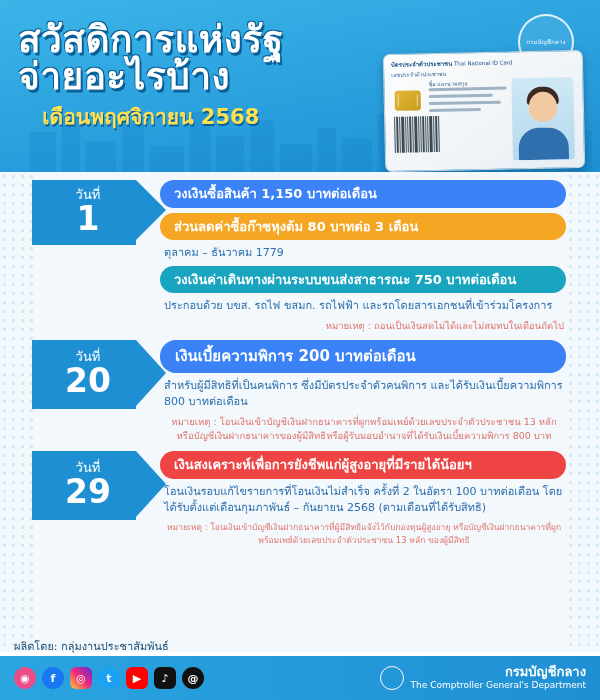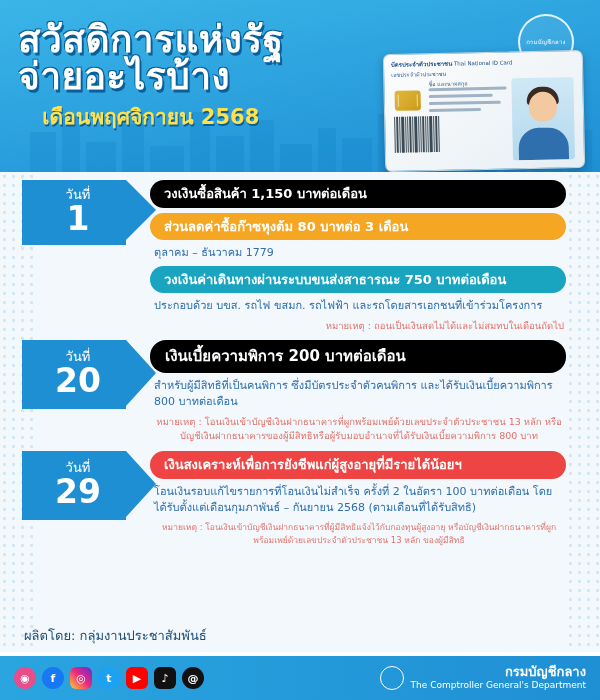--- a/index.html
+++ b/index.html
@@ -96,21 +96,21 @@
     background:#f2f8fc;
     overflow:hidden;
   }
   .dots-l, .dots-r {
     position:absolute; top:0; height:100%; width:34px;
     background-image:radial-gradient(#cfe4f2 1.4px, transparent 1.5px);
     background-size:9px 9px; opacity:.9;
   }
   .dots-l { left:0; } .dots-r { right:0; }
 
-  .rows { position:relative; z-index:2; padding:8px 0 0 0; }
+  .rows { position:relative; z-index:2; padding:8px 0 0 10px; }
 
   .row { display:flex; align-items:flex-start; margin-bottom:2px; }
   .daycol { width:150px; flex:0 0 150px; position:relative; min-height:60px; }
 
   .arrow {
     position:relative;
     background:#1f8fd4;
     color:#fff;
     padding:8px 6px 9px 14px;
     margin-left:22px;
@@ -125,21 +125,21 @@
   }
   .arrow.tall { padding-top:10px; padding-bottom:11px; }
   .arrow.tall::after { border-top-width:33px; border-bottom-width:33px; }
   .arrow-lbl { font-size:13px; line-height:1; }
   .arrow-num { font-size:33px; font-weight:bold; line-height:1.02; margin-top:1px; }
 
   .content { flex:1; padding-right:34px; }
 
   .pill {
     display:block;
-    background:#000000;
+    background:#3b82f6;
     color:#fff;
     border-radius:16px;
     padding:5px 14px;
     font-size:13px;
     font-weight:bold;
     margin-bottom:5px;
     line-height:1.35;
   }
   .pill.amber { background:#f5a623; }
   .pill.teal  { background:#19a5c0; }
@@ -152,23 +152,23 @@
   }
   .note {
     font-size:9.5px; color:#e2726a; line-height:1.55;
     text-align:right; margin:4px 2px 5px 4px;
   }
   .note.c { text-align:center; }
   .note.tiny { font-size:8.5px; }
 
   
   .credits {
-    position:absolute; left:0; bottom:53px; width:100%;
-    padding:0 24px;
-    font-size:13px; color:#1d4e75; line-height:1.6;
+    position:absolute; left:0; bottom:44px; width:100%;
+    padding:0 14px;
+    font-size:11px; color:#1d4e75; line-height:1.6;
     z-index:5;
   }
   .footer {
     position:absolute; left:0; bottom:0; width:100%; height:44px;
     background:linear-gradient(90deg,#2aa5e0,#1f8fd4);
     display:flex; align-items:center; justify-content:space-between;
     padding:0 14px;
   }
   .socials { display:flex; gap:6px; align-items:center; }
   .soc {

